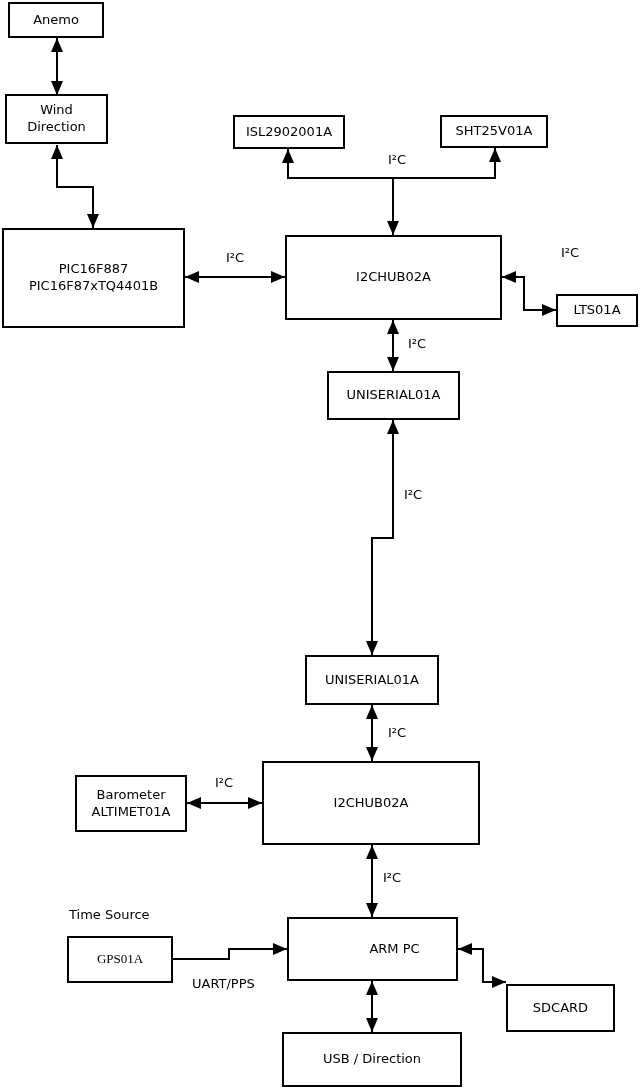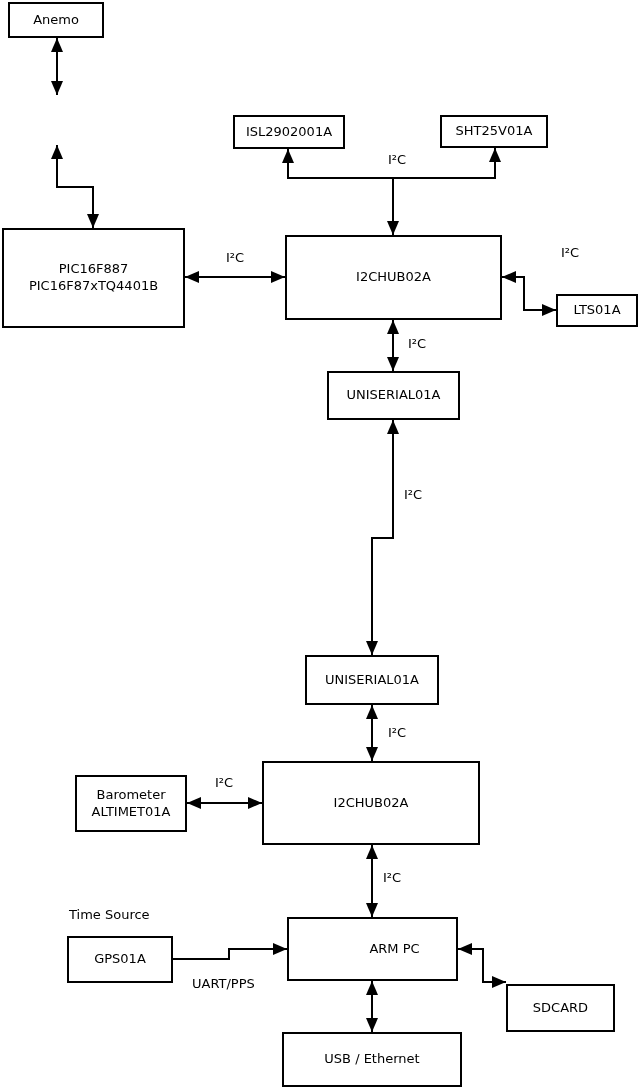--- a/index.html
+++ b/index.html
@@ -63,35 +63,37 @@
     <polyline points="393,420 393,538 372,538 372,655" marker-start="url(#arr)" marker-end="url(#arr)"></polyline>
     <line x1="372" y1="705" x2="372" y2="761" marker-start="url(#arr)" marker-end="url(#arr)"></line>
     <line x1="187" y1="803" x2="262" y2="803" marker-start="url(#arr)" marker-end="url(#arr)"></line>
     <line x1="372" y1="845" x2="372" y2="917" marker-start="url(#arr)" marker-end="url(#arr)"></line>
     <polyline points="173,959 229,959 229,949 287,949" marker-end="url(#arr)"></polyline>
     <polyline points="458,949 483,949 483,982 506,982" marker-start="url(#arr)" marker-end="url(#arr)"></polyline>
     <line x1="372" y1="981" x2="372" y2="1032" marker-start="url(#arr)" marker-end="url(#arr)"></line>
   </svg>
 
   <div class="node" style="left:8px;   top:2px;   width:96px;  height:36px;">Anemo</div>
+  <div class="node" style="left:5px;   top:94px;  width:103px; height:50px;">Wind
+Direction</div>
   <div class="node" style="left:2px;   top:228px; width:183px; height:100px;">PIC16F887
 PIC16F87xTQ4401B</div>
   <div class="node" style="left:233px; top:115px; width:112px; height:34px;">ISL2902001A</div>
   <div class="node" style="left:440px; top:115px; width:108px; height:33px;">SHT25V01A</div>
   <div class="node" style="left:285px; top:235px; width:217px; height:85px;">I2CHUB02A</div>
   <div class="node" style="left:556px; top:294px; width:82px;  height:33px;">LTS01A</div>
   <div class="node" style="left:327px; top:371px; width:133px; height:49px;">UNISERIAL01A</div>
   <div class="node" style="left:305px; top:655px; width:134px; height:50px;">UNISERIAL01A</div>
   <div class="node" style="left:262px; top:761px; width:218px; height:84px;">I2CHUB02A</div>
   <div class="node" style="left:75px;  top:775px; width:112px; height:57px;">Barometer
 ALTIMET01A</div>
   <div class="node" style="left:287px; top:917px; width:171px; height:64px;padding-left:44px;">ARM PC</div>
-  <div class="node" style="left:67px;  top:936px; width:106px; height:47px;">GPS01A</div>
+  <div class="node" style="left:67px;  top:936px; width:106px; height:47px;font-family:Liberation Serif, serif;">GPS01A</div>
   <div class="node" style="left:506px; top:984px; width:109px; height:48px;">SDCARD</div>
-  <div class="node" style="left:282px; top:1032px; width:180px; height:55px;">USB / Ethernet</div>
+  <div class="node" style="left:282px; top:1032px; width:180px; height:55px;">USB / Direction</div>
 
   <div class="edge-label" style="left:388px; top:153px;">I²C</div>
   <div class="edge-label" style="left:226px; top:251px;">I²C</div>
   <div class="edge-label" style="left:561px; top:246px;">I²C</div>
   <div class="edge-label" style="left:408px; top:337px;">I²C</div>
   <div class="edge-label" style="left:404px; top:488px;">I²C</div>
   <div class="edge-label" style="left:388px; top:726px;">I²C</div>
   <div class="edge-label" style="left:215px; top:776px;">I²C</div>
   <div class="edge-label" style="left:383px; top:871px;">I²C</div>
   <div class="edge-label" style="left:69px;  top:908px;">Time Source</div>

